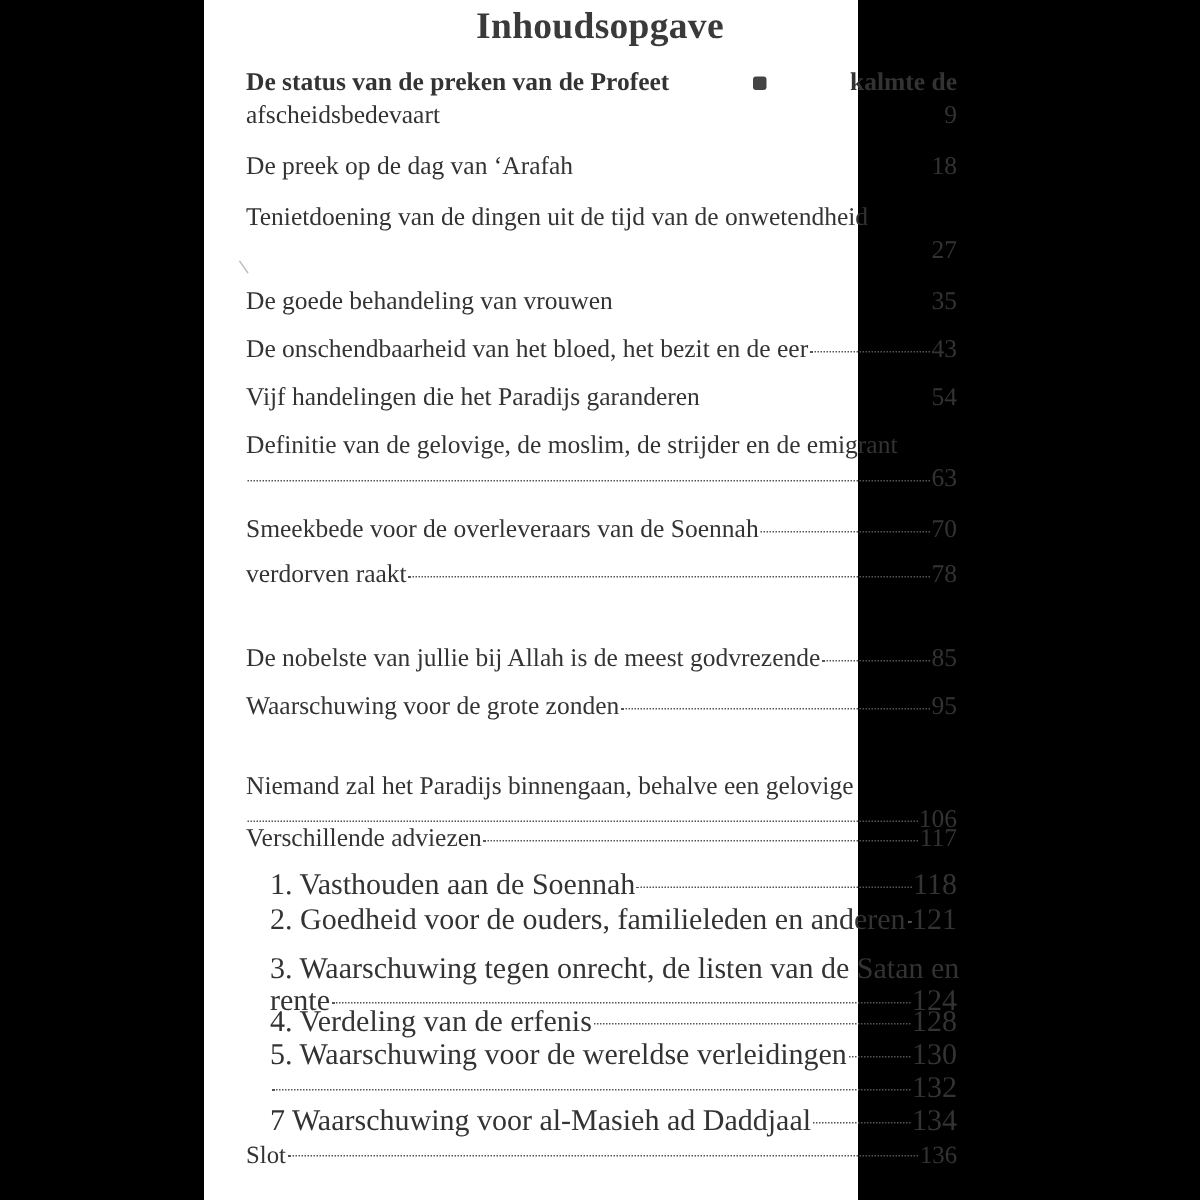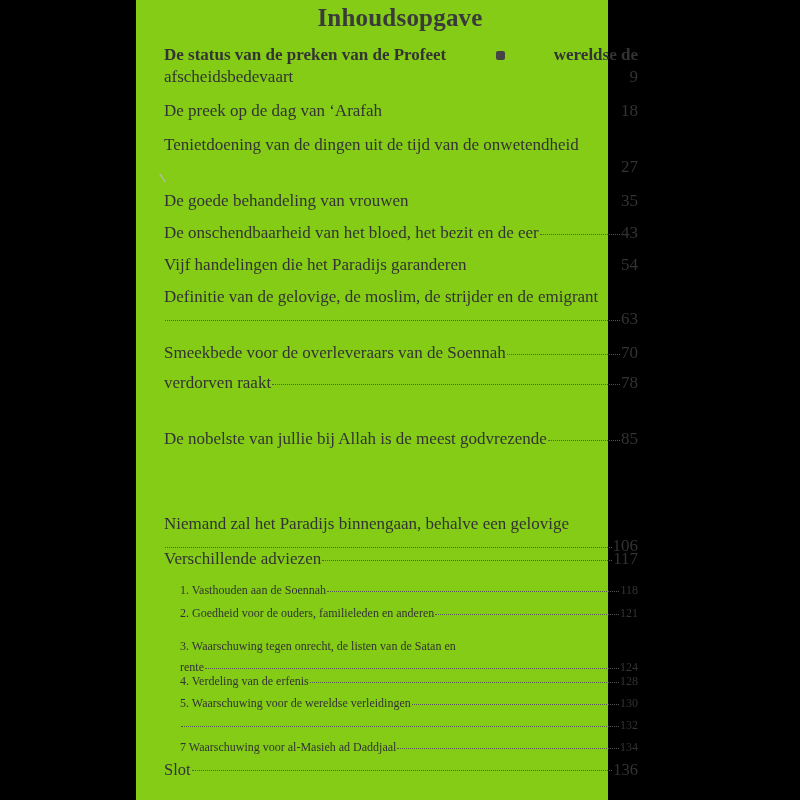--- a/index.html
+++ b/index.html
@@ -11,23 +11,23 @@
       width: 800px;
       height: 800px;
       position: relative;
       overflow: hidden;
       font-family: "Liberation Serif", "DejaVu Serif", serif;
     }
     .page {
       position: absolute;
       left: 136px;
       top: 0;
-      width: 472px;
+      width: 436px;
       height: 800px;
-      background: #84cc16;
+      background: #ffffff;
     }
     .title {
       position: absolute;
       left: 0;
       top: 4px;
       width: 528px;
       text-align: center;
       font-size: 25px;
       font-weight: bold;
       color: #3a3a3a;
@@ -53,21 +53,21 @@
       flex: 1 1 auto;
       border-bottom: 1.5px dotted #555;
       margin: 0 1px 5px 1px;
       height: 1px;
       align-self: flex-end;
       position: relative;
       top: -4px;
     }
     .leader.none { border-bottom: none; }
     .page-num { flex: 0 0 auto; text-align: right; }
-    .sub { left: 44px; width: 458px; font-size: 12px; line-height: 21px; }
+    .sub { left: 44px; width: 458px; font-size: 20px; line-height: 21px; }
     .sub .line { height: 21px; }
     .symbol {
       display: inline-block;
       width: 9px;
       height: 9px;
       background: #444;
       border-radius: 2px;
       margin: 0 4px;
       vertical-align: middle;
     }
@@ -85,21 +85,21 @@
 <body>
 
 <div class="page">
   <div class="title">Inhoudsopgave</div>
   <div class="stray-mark"></div>
 
   <div class="entry" style="top:44px;">
     <div class="line" style="justify-content:space-between;font-weight:bold;">
       <span>De status van de preken van de Profeet</span>
       <span class="symbol"></span>
-      <span>wereldse de</span>
+      <span>kalmte de</span>
     </div>
     <div class="line">
       <span class="text">afscheidsbedevaart</span>
       <span class="leader none"></span>
       <span class="page-num">9</span>
     </div>
   </div>
 
   <div class="entry" style="top:100px;">
     <div class="line">
@@ -170,20 +170,27 @@
   </div>
 
   <div class="entry" style="top:428px;">
     <div class="line">
       <span class="text">De nobelste van jullie bij Allah is de meest godvrezende</span>
       <span class="leader"></span>
       <span class="page-num">85</span>
     </div>
   </div>
 
+  <div class="entry" style="top:460px;">
+    <div class="line">
+      <span class="text">Waarschuwing voor de grote zonden</span>
+      <span class="leader"></span>
+      <span class="page-num">95</span>
+    </div>
+  </div>
 
   <div class="entry" style="top:513px;">
     <div class="line">
       <span class="text">Niemand zal het Paradijs binnengaan, behalve een gelovige</span>
     </div>
     <div class="line">
       <span class="leader"></span>
       <span class="page-num">106</span>
     </div>
   </div>

